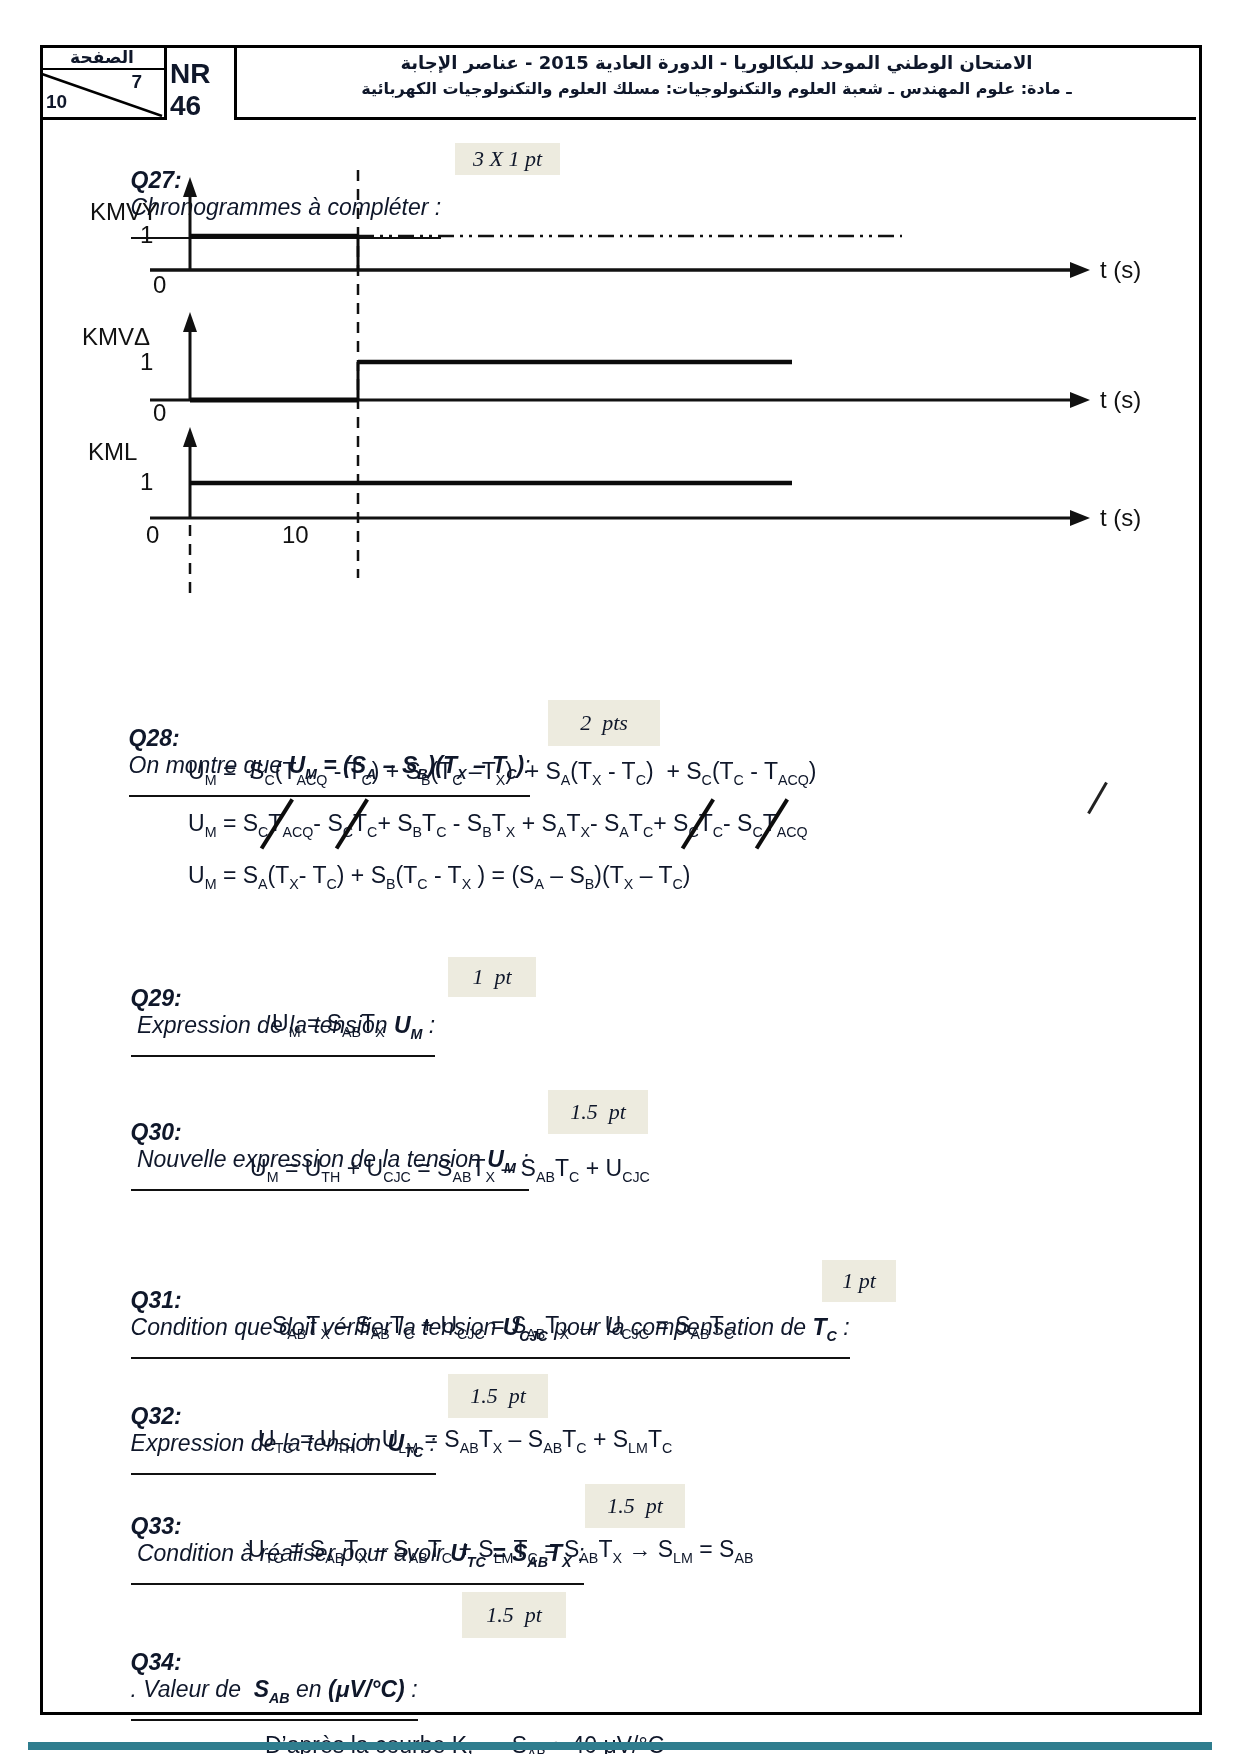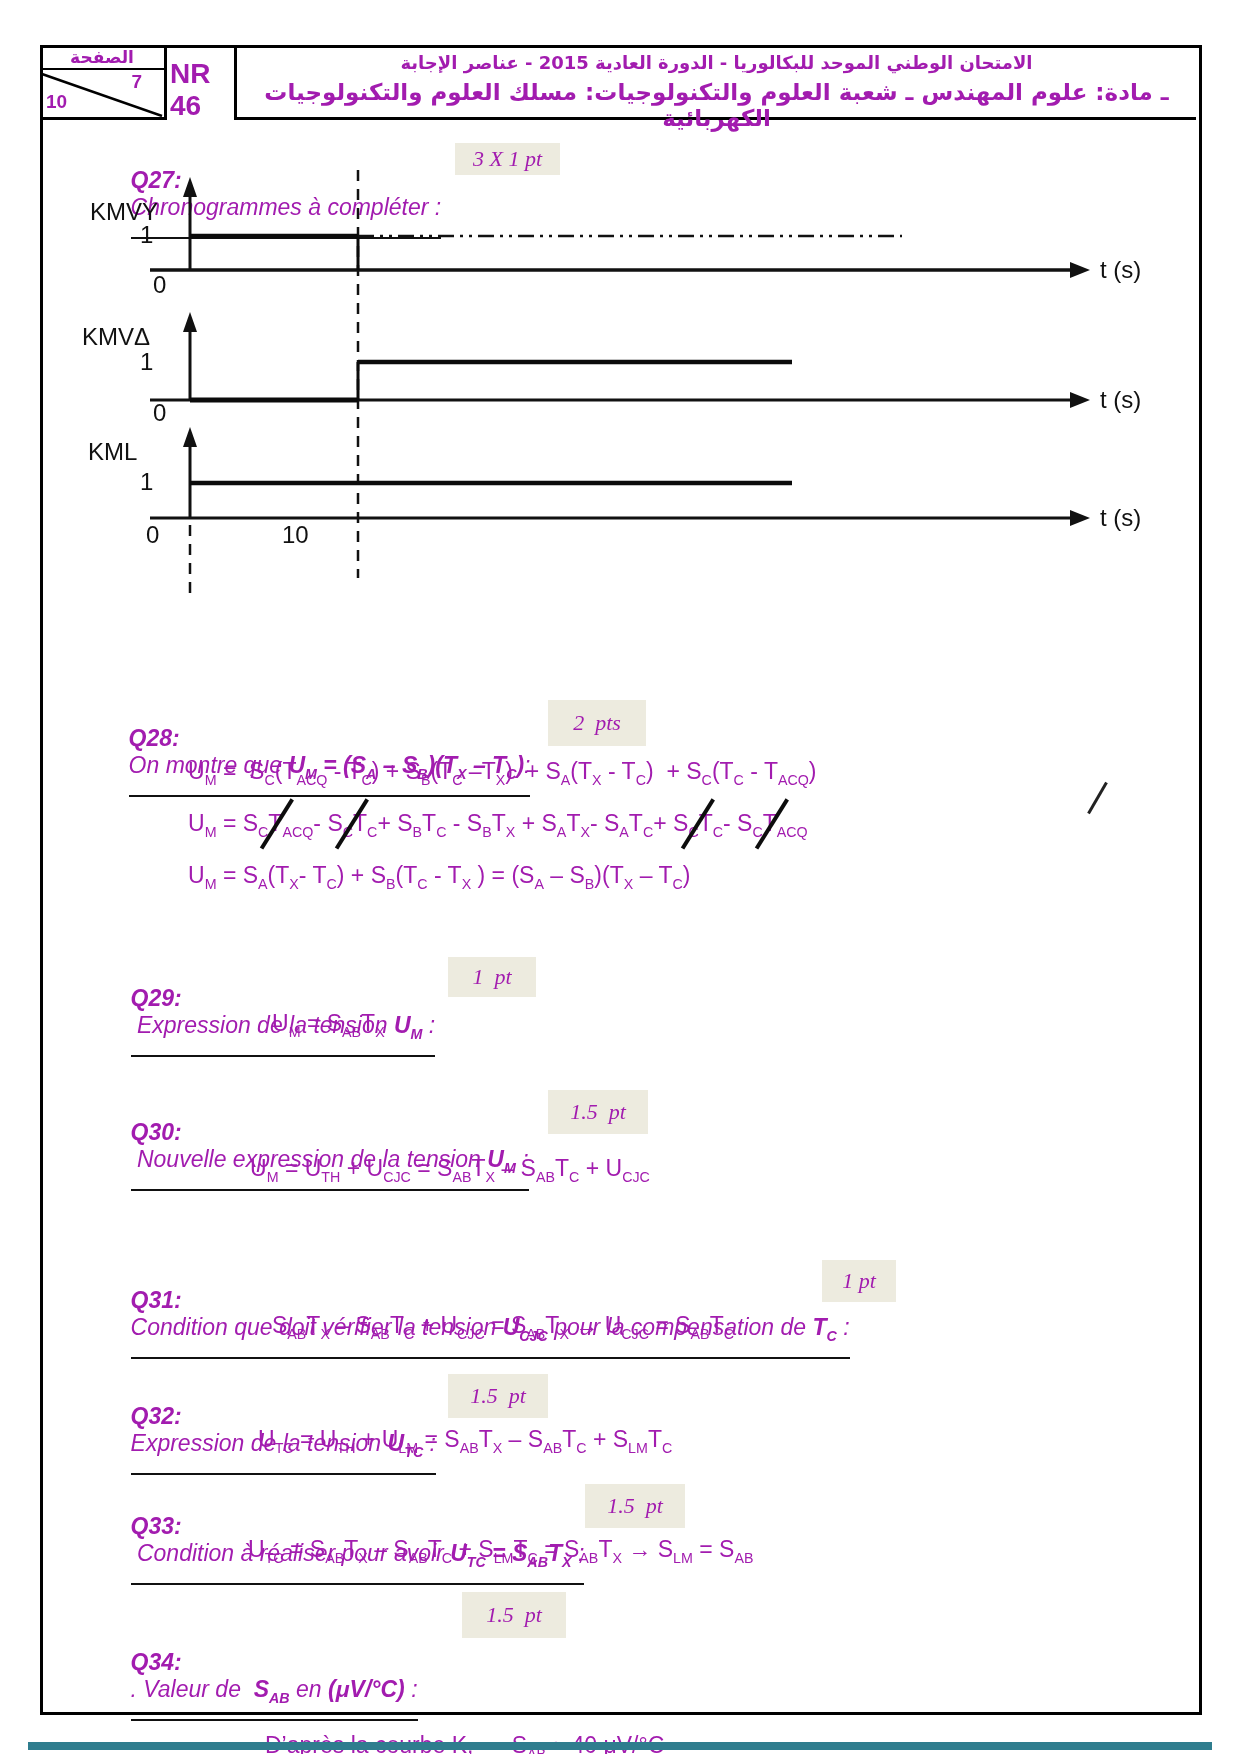--- a/index.html
+++ b/index.html
@@ -1,28 +1,28 @@
 <!DOCTYPE html>
 <html><head>
 <meta charset="utf-8">
 <style>
   html,body{margin:0;padding:0;background:#fff;}
   .page{position:relative;width:1240px;height:1754px;background:#fff;overflow:hidden;
-        font-family:"Liberation Sans",sans-serif;color:#a21caf;}
+        font-family:"Liberation Sans",sans-serif;color:#0f172a;}
   .frame{position:absolute;left:40px;top:45px;width:1156px;height:1664px;border:3px solid #000;}
   
   .pagebox{position:absolute;left:40px;top:45px;width:127px;height:75px;border-right:3px solid #000;border-bottom:3px solid #000;box-sizing:border-box;}
   .pagebox .word{display:block;text-align:center;font-weight:bold;font-size:17px;font-family:"DejaVu Sans",sans-serif;border-bottom:2px solid #000;padding:2px 0 1px;}
   .pagebox .num7{position:absolute;right:22px;top:26px;font-weight:bold;font-size:19px;}
   .pagebox .num10{position:absolute;left:6px;top:46px;font-weight:bold;font-size:19px;}
   .nrbox{position:absolute;left:170px;top:58px;width:64px;font-weight:bold;font-size:28px;}
   .titlebox{position:absolute;left:234px;top:45px;width:962px;height:75px;border-left:3px solid #000;border-bottom:3px solid #000;box-sizing:border-box;
             font-family:"DejaVu Sans",sans-serif;font-weight:bold;text-align:center;}
   .titlebox .l1{font-size:18px;margin-top:7px;}
-  .titlebox .l2{font-size:23px;margin-top:6px;}
+  .titlebox .l2{font-size:16px;margin-top:6px;}
   
   .qh{position:absolute;font-size:23px;font-style:italic;white-space:pre-wrap;}
   .qlbl{font-weight:bold;margin-right:8px;}
   .qtitle{font-weight:normal;border-bottom:2px solid #111;padding-bottom:17px;}
   .qtitle b{font-weight:bold;}
   
   .badge{position:absolute;background:#edebdf;font-family:"Liberation Serif",serif;font-style:italic;
          font-size:22px;display:flex;align-items:center;justify-content:center;white-space:pre;}
   
   .eq{position:absolute;font-size:23px;white-space:pre-wrap;}
@@ -101,21 +101,21 @@
     <line x1="100" y1="353" x2="1026" y2="353" stroke="#111" stroke-width="3"></line>
     <polygon points="1040,353 1020,345 1020,361" fill="#111"></polygon>
     <text x="1050" y="361">t (s)</text>
     <line x1="140" y1="318" x2="742" y2="318" stroke="#0b0b0b" stroke-width="4.5"></line>
   </svg>
 
   <div class="qh" style="left:103px;top:698px;">
     <span class="qlbl">Q28:</span>
     <span class="qtitle">On montre que <b>U<sub>M</sub> = (S<sub>A</sub> – S<sub>B</sub>)(T<sub>X</sub> – T<sub>C</sub>)</b>:</span>
   </div>
-  <div class="badge" style="left:548px;top:700px;width:98px;height:46px;">2  pts</div>
+  <div class="badge" style="left:548px;top:700px;width:112px;height:46px;">2  pts</div>
   <div class="eq" style="left:188px;top:758px;">U<sub>M</sub> =  S<sub>C</sub>(T<sub>ACQ</sub> - T<sub>C</sub>) + S<sub>B</sub>(T<sub>C</sub> –T<sub>X</sub>)  + S<sub>A</sub>(T<sub>X</sub> - T<sub>C</sub>)  + S<sub>C</sub>(T<sub>C</sub> - T<sub>ACQ</sub>)</div>
   <div class="eq" style="left:188px;top:810px;">U<sub>M</sub> = <span class="cancel">S<sub>C</sub>T<sub>ACQ</sub></span>- <span class="cancel">S<sub>C</sub>T<sub>C</sub></span>+ S<sub>B</sub>T<sub>C</sub> - S<sub>B</sub>T<sub>X</sub> + S<sub>A</sub>T<sub>X</sub>- S<sub>A</sub>T<sub>C</sub>+ <span class="cancel">S<sub>C</sub>T<sub>C</sub></span>- <span class="cancel">S<sub>C</sub>T<sub>ACQ</sub></span></div>
   <div class="eq" style="left:188px;top:862px;">U<sub>M</sub> = S<sub>A</sub>(T<sub>X</sub>- T<sub>C</sub>) + S<sub>B</sub>(T<sub>C</sub> - T<sub>X</sub> ) = (S<sub>A</sub> – S<sub>B</sub>)(T<sub>X</sub> – T<sub>C</sub>)</div>
   <div class="stray"></div>
 
   <div class="qh" style="left:105px;top:958px;">
     <span class="qlbl">Q29:</span>
     <span class="qtitle"> Expression de la tension <b>U<sub>M</sub></b> :</span>
   </div>
   <div class="badge" style="left:448px;top:957px;width:88px;height:40px;">1  pt</div>

